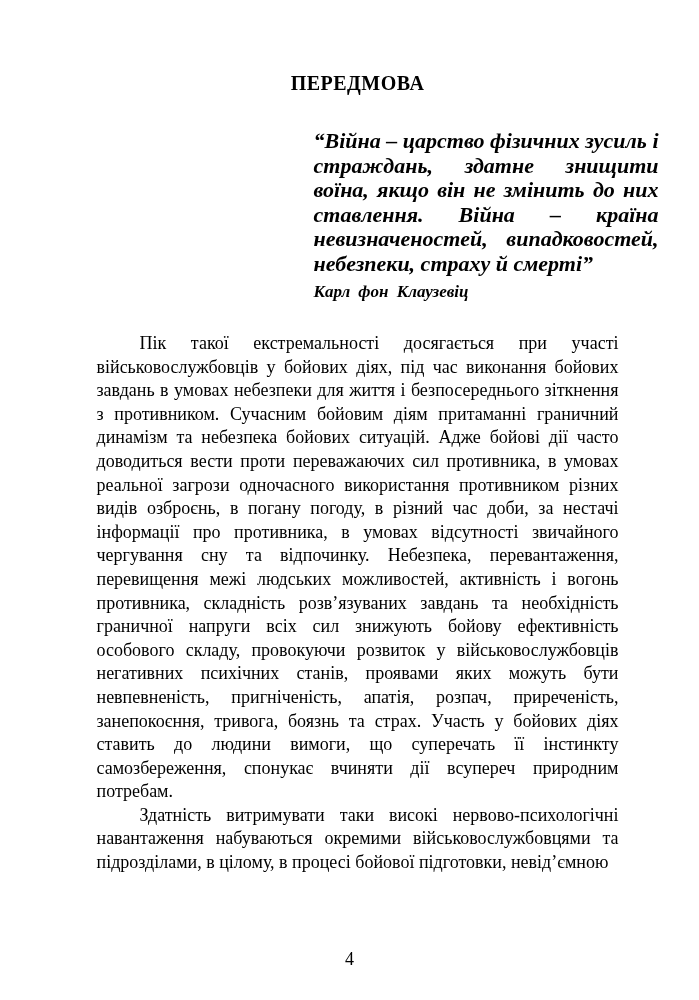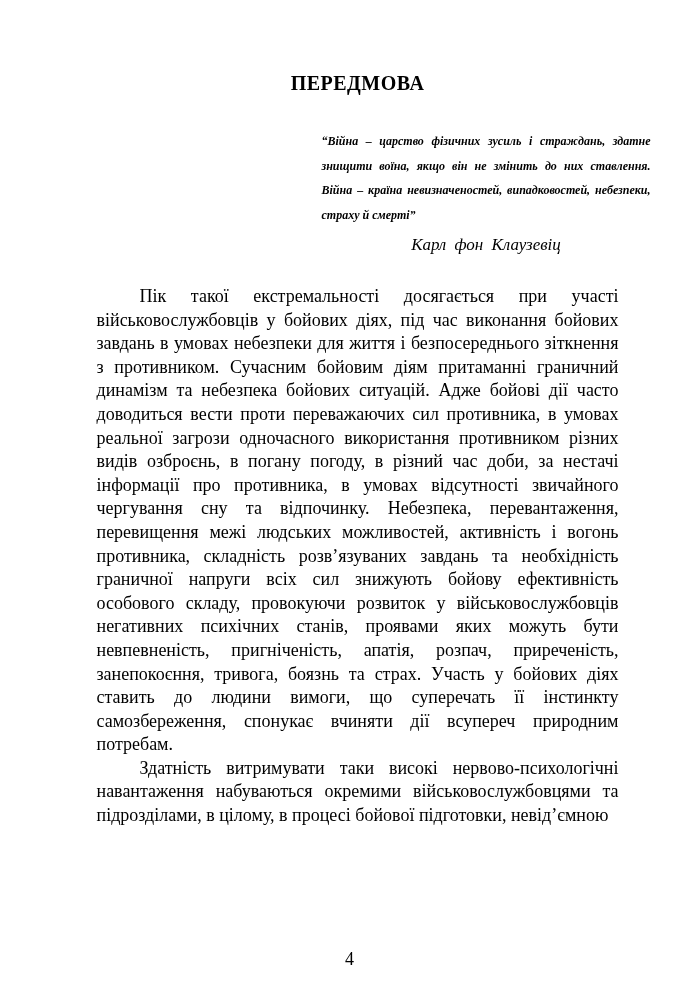--- a/index.html
+++ b/index.html
@@ -24,33 +24,33 @@
     font-size: 20px;
     font-weight: bold;
     text-align: center;
     letter-spacing: 0.5px;
   }
   .epigraph {
     margin: 34px 0 0 217px;
     width: 345px;
   }
   .epigraph-text {
-    margin: 8px;
-    font-size: 12px;
+    margin: 0;
+    font-size: 22px;
     font-weight: bold;
     font-style: italic;
     line-height: 24.5px;
     text-align: justify;
   }
   .epigraph-attribution {
     margin: 6px 0 0 0;
     font-size: 17px;
-    font-weight: normal;
+    font-weight: bold;
     font-style: italic;
-    text-align: center;
+    text-align: left;
     word-spacing: 4px;
   }
   .body-text {
     margin-top: 30px;
     font-size: 18px;
     line-height: 23.6px;
     text-align: justify;
   }
   .body-text p {
     margin: 0;

